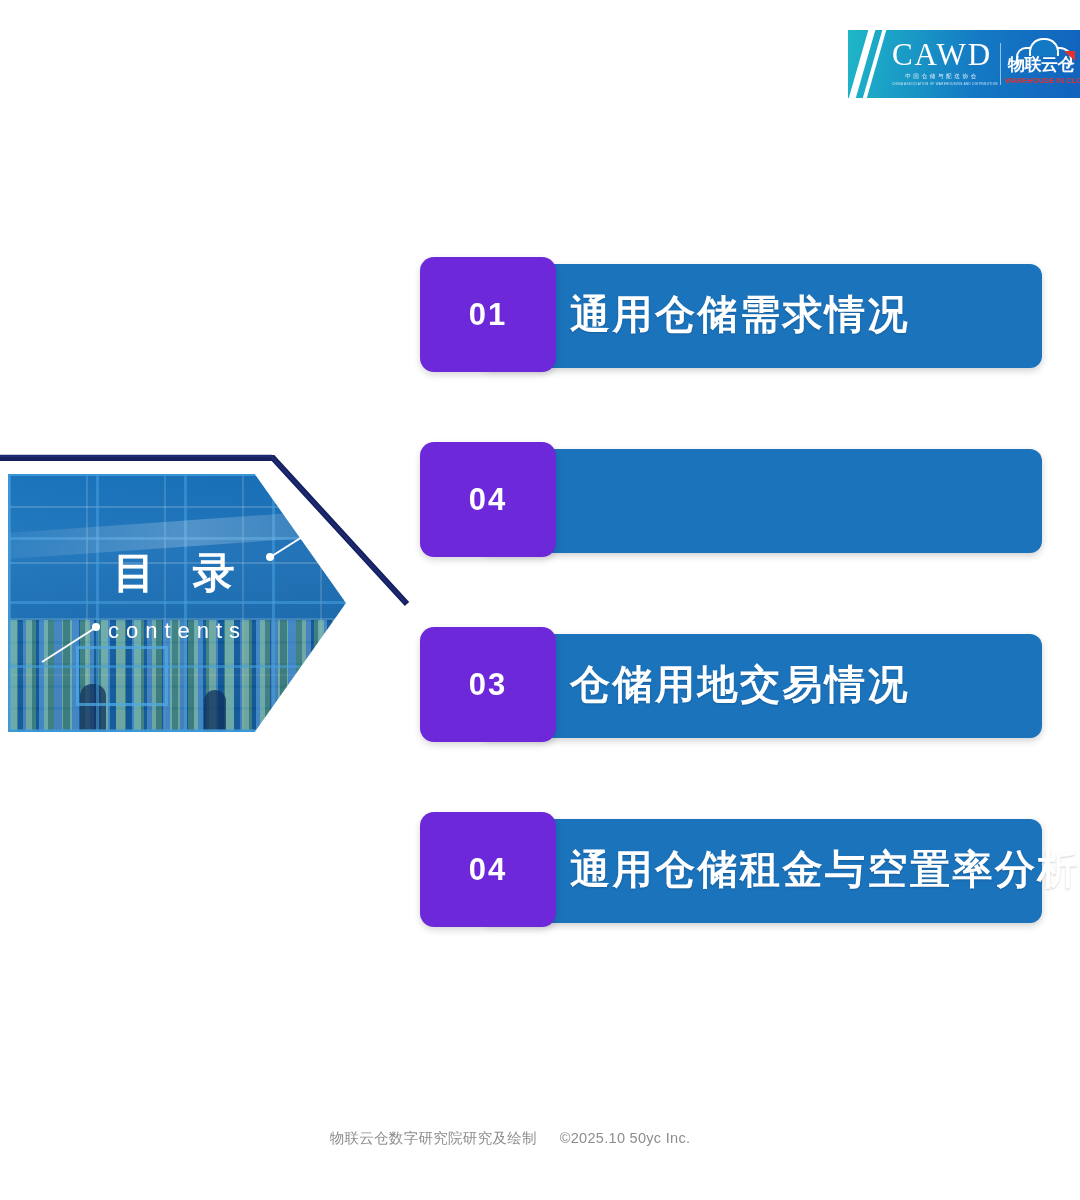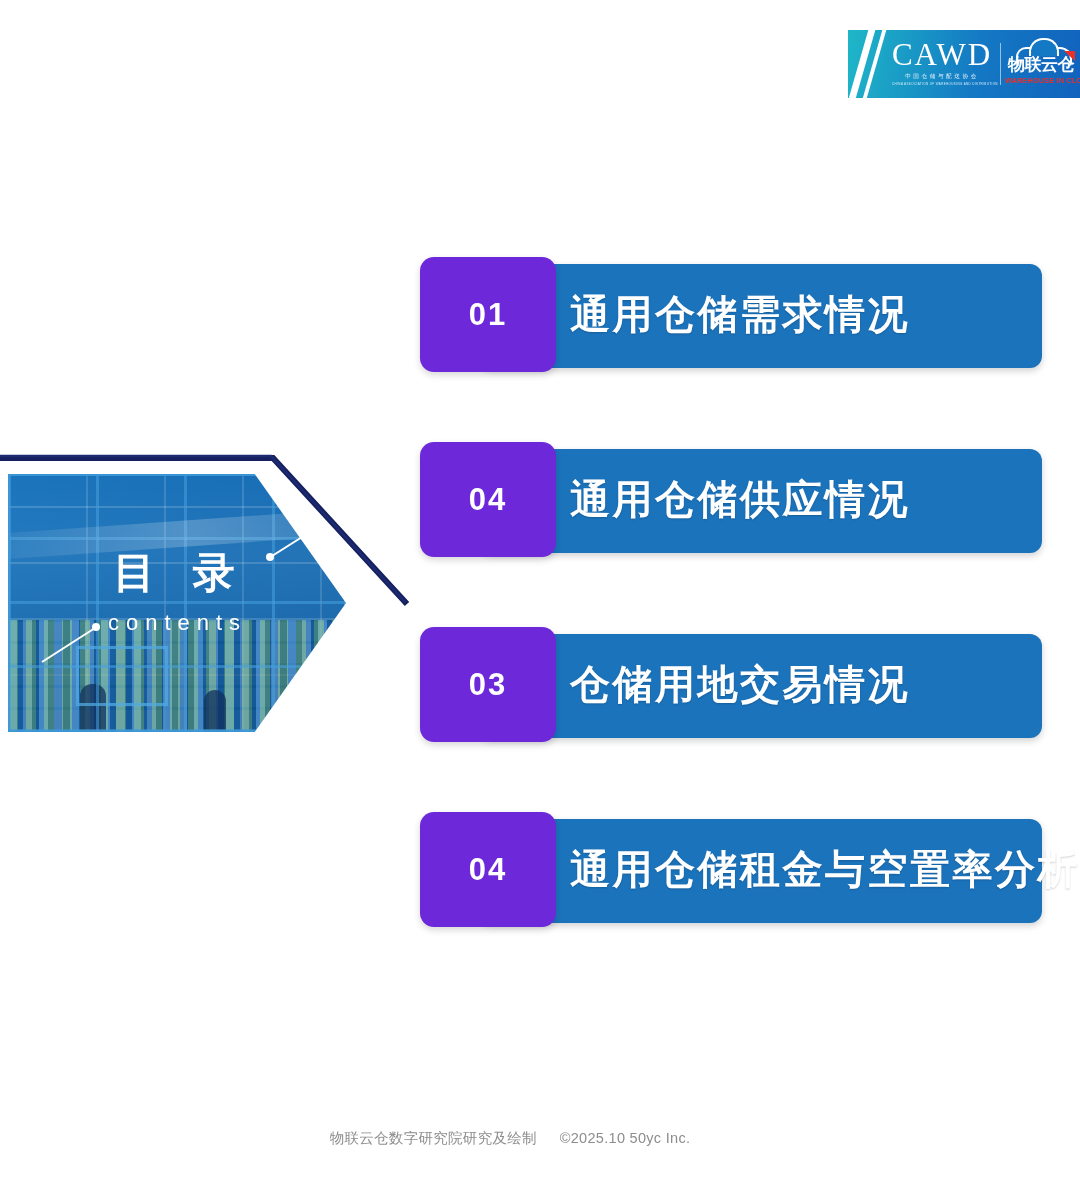--- a/index.html
+++ b/index.html
@@ -259,21 +259,21 @@
   }
   .contents-cn {
     font-size: 42px;
     font-weight: bold;
     color: #ffffff;
     letter-spacing: 13px;
     text-indent: 13px;
     line-height: 50px;
   }
   .contents-en {
-    margin-top: 12px;
+    margin-top: 20px;
     font-size: 22px;
     color: #ffffff;
     letter-spacing: 7px;
     text-indent: 7px;
     line-height: 26px;
     font-weight: 300;
   }
   .pointer-svg {
     position: absolute;
     left: 0;
@@ -424,21 +424,20 @@
       <span class="agenda-num">01</span>
     </div>
     <div class="agenda-label">通用仓储需求情况</div>
   </div>
 
   <div class="agenda-item">
     <div class="agenda-bar"></div>
     <div class="agenda-num-box">
       <span class="agenda-num">04</span>
     </div>
-    <div class="agenda-label">通用仓储供应情况</div>
   </div>
 
   <div class="agenda-item">
     <div class="agenda-bar"></div>
     <div class="agenda-num-box">
       <span class="agenda-num">03</span>
     </div>
     <div class="agenda-label">仓储用地交易情况</div>
   </div>
 

